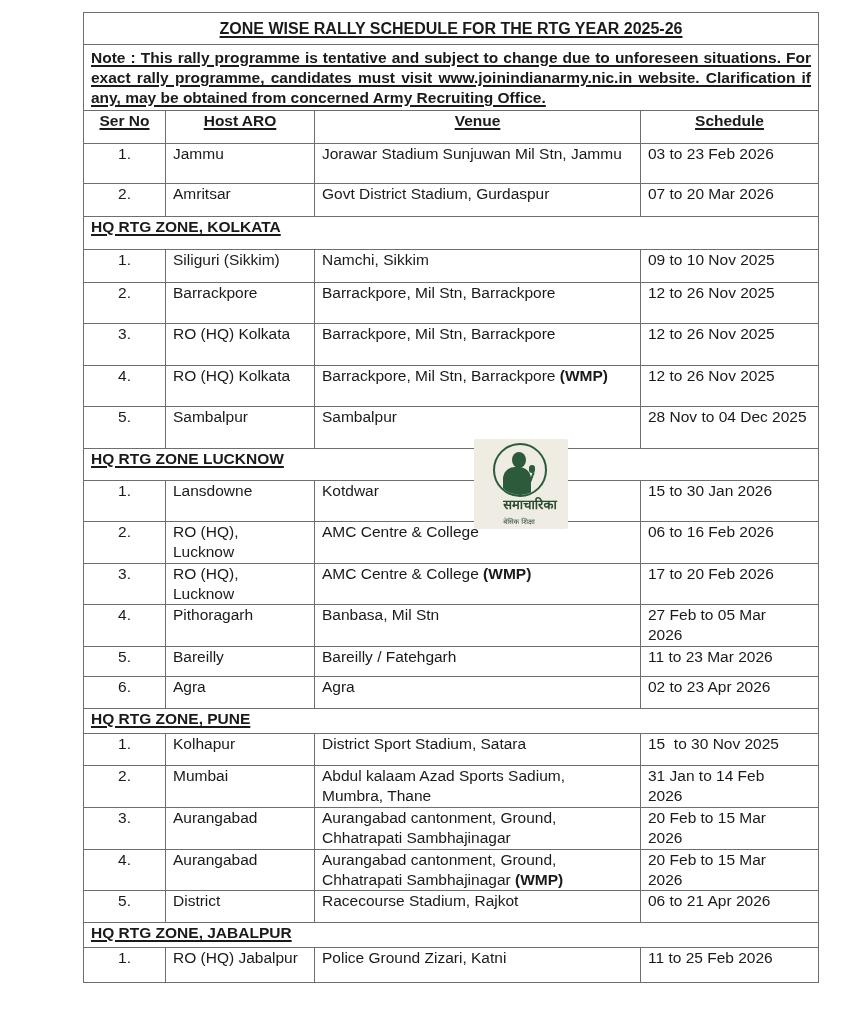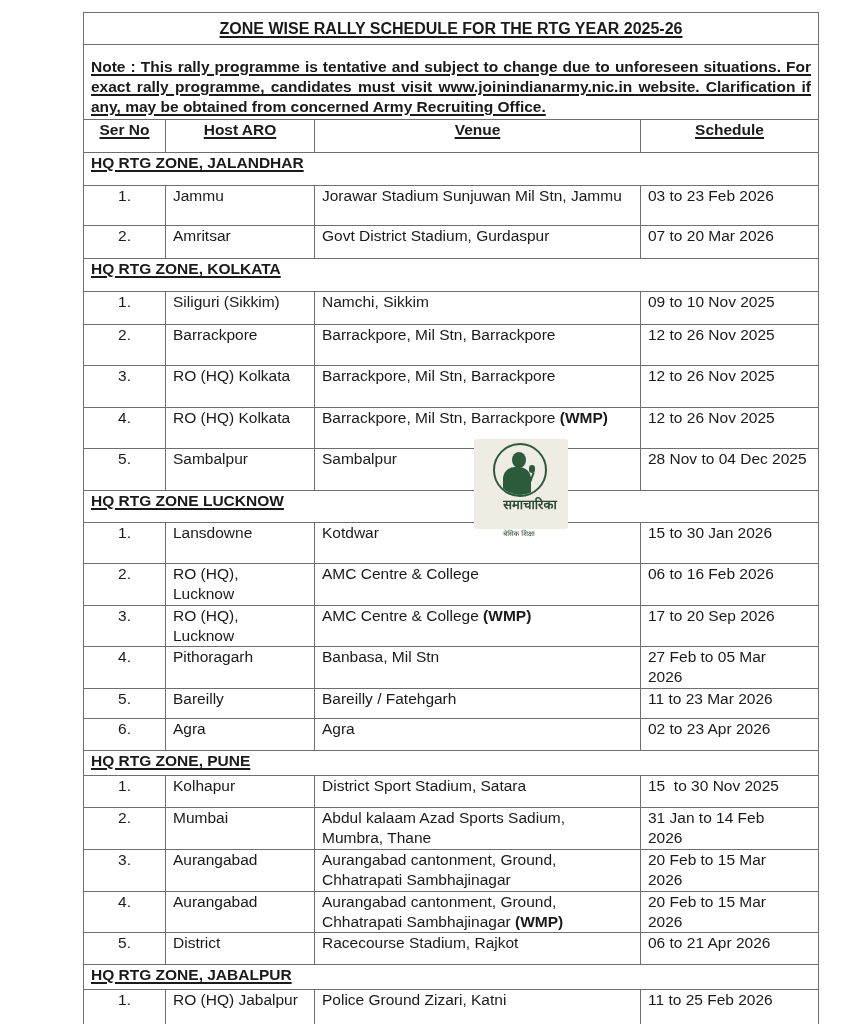--- a/index.html
+++ b/index.html
@@ -5,38 +5,38 @@
   html, body { margin: 0; padding: 0; background: #ffffff; }
   body { width: 859px; height: 1024px; position: relative; overflow: hidden;
          font-family: "Liberation Sans", sans-serif; color: #1a1a1a; }
   .sheet { position: absolute; left: 83px; top: 12px; width: 735px; }
   table { border-collapse: collapse; width: 735px; table-layout: fixed; }
   td { border: 1.5px solid #6e6e6e; padding: 0 7px; vertical-align: top;
        font-size: 15.5px; line-height: 20px; font-stretch: condensed; }
   .title td { height: 31px; text-align: center; font-weight: bold; font-size: 16px;
               vertical-align: middle; }
   .note td { height: 62px; font-weight: bold; font-size: 15.5px; text-align: justify;
-             text-align-last: left; line-height: 20px; padding-top: 12px; }
+             text-align-last: left; line-height: 20px; padding-top: 3px; }
   .hdr td { height: 32px; text-align: center; font-weight: bold; font-size: 15.5px; padding-top: 0; }
   .zone td { font-weight: bold; font-size: 15.5px; padding-top: 0; }
   .u { text-decoration: underline; text-underline-offset: 2px; text-decoration-thickness: 1.5px; text-align: center; }
   .ser { text-align: center; }
   .wmp { font-weight: bold; }
   .justify { text-align: justify; text-align-last: left; }
   .logo { position: absolute; left: 474px; top: 439px; width: 94px; height: 90px;
           background: #efece3; border-radius: 2px; }
   .logo .circle { position: absolute; left: 19px; top: 4px; width: 54px; height: 54px;
                   border-radius: 50%; border: 2.5px solid #2c5b3b; box-sizing: border-box; overflow: hidden; background:#efece3; }
   .logo .head { position: absolute; left: 17px; top: 7px; width: 14px; height: 16px; border-radius: 50%; background: #2c5b3b; }
   .logo .body { position: absolute; left: 8px; top: 22px; width: 28px; height: 30px; border-radius: 12px 12px 0 0; background: #2c5b3b; }
   .logo .mic { position: absolute; left: 34px; top: 20px; width: 6px; height: 8px; border-radius: 3px; background: #2c5b3b; }
   .logo .stick { position: absolute; left: 36px; top: 27px; width: 2px; height: 10px; background: #2c5b3b; transform: rotate(20deg); }
   .logo .name { position: absolute; left: 0; top: 58px; width: 112px; text-align: center;
                 font-family: "DejaVu Sans", sans-serif; font-weight: bold; font-size: 13px; color: #2a4a34; line-height: 15px; }
-  .logo .tag { position: absolute; left: 0; top: 91px; width: 90px; text-align: center;
+  .logo .tag { position: absolute; left: 0; top: 79px; width: 90px; text-align: center;
                font-family: "DejaVu Sans", sans-serif; font-size: 7px; color: #2a4a34; line-height: 9px; }
 </style>
 </head>
 <body>
 
 <div class="sheet">
 <table>
   <colgroup>
     <col style="width:82px">
         <col style="width:149px">
@@ -50,23 +50,20 @@
   <tr class="note">
     <td colspan="4"><span class="u">Note : This rally programme is tentative and subject to change due to unforeseen situations.  For exact rally programme, candidates must visit www.joinindianarmy.nic.in website.  Clarification if any, may be obtained from concerned Army Recruiting Office.</span></td>
   </tr>
   <tr class="hdr">
     <td><span class="u">Ser No</span></td>
     <td><span class="u">Host ARO</span></td>
     <td><span class="u">Venue</span></td>
     <td><span class="u">Schedule</span></td>
   </tr>
 
-  <tr class="zone">
-          <td colspan="4" style="height:32px"><span class="u">HQ RTG ZONE, JALANDHAR</span></td>
-        </tr>
   <tr style="height:40px">
     <td class="ser">1.</td>
     <td>Jammu</td>
     <td><span>Jorawar Stadium Sunjuwan Mil Stn, Jammu</span><span class="wmp"></span></td>
     <td>03 to 23 Feb 2026</td>
   </tr>
   <tr style="height:33px">
     <td class="ser">2.</td>
     <td>Amritsar</td>
     <td><span>Govt District Stadium, Gurdaspur</span><span class="wmp"></span></td>
@@ -123,21 +120,21 @@
           </td>
     <td><span>AMC Centre &amp; College</span><span class="wmp"></span></td>
     <td>06 to 16 Feb 2026</td>
   </tr>
   <tr style="height:41px">
     <td class="ser">3.</td>
     <td>
             <div style="width:90px">RO (HQ), Lucknow</div>
           </td>
     <td><span>AMC Centre &amp; College </span><span class="wmp">(WMP)</span></td>
-    <td>17 to 20 Sep 2026</td>
+    <td>17 to 20 Feb 2026</td>
   </tr>
   <tr style="height:42px">
     <td class="ser">4.</td>
     <td>Pithoragarh</td>
     <td><span>Banbasa, Mil Stn</span><span class="wmp"></span></td>
     <td>
             <div style="width:140px">27 Feb to 05 Mar 2026</div>
           </td>
   </tr>
   <tr style="height:30px">

